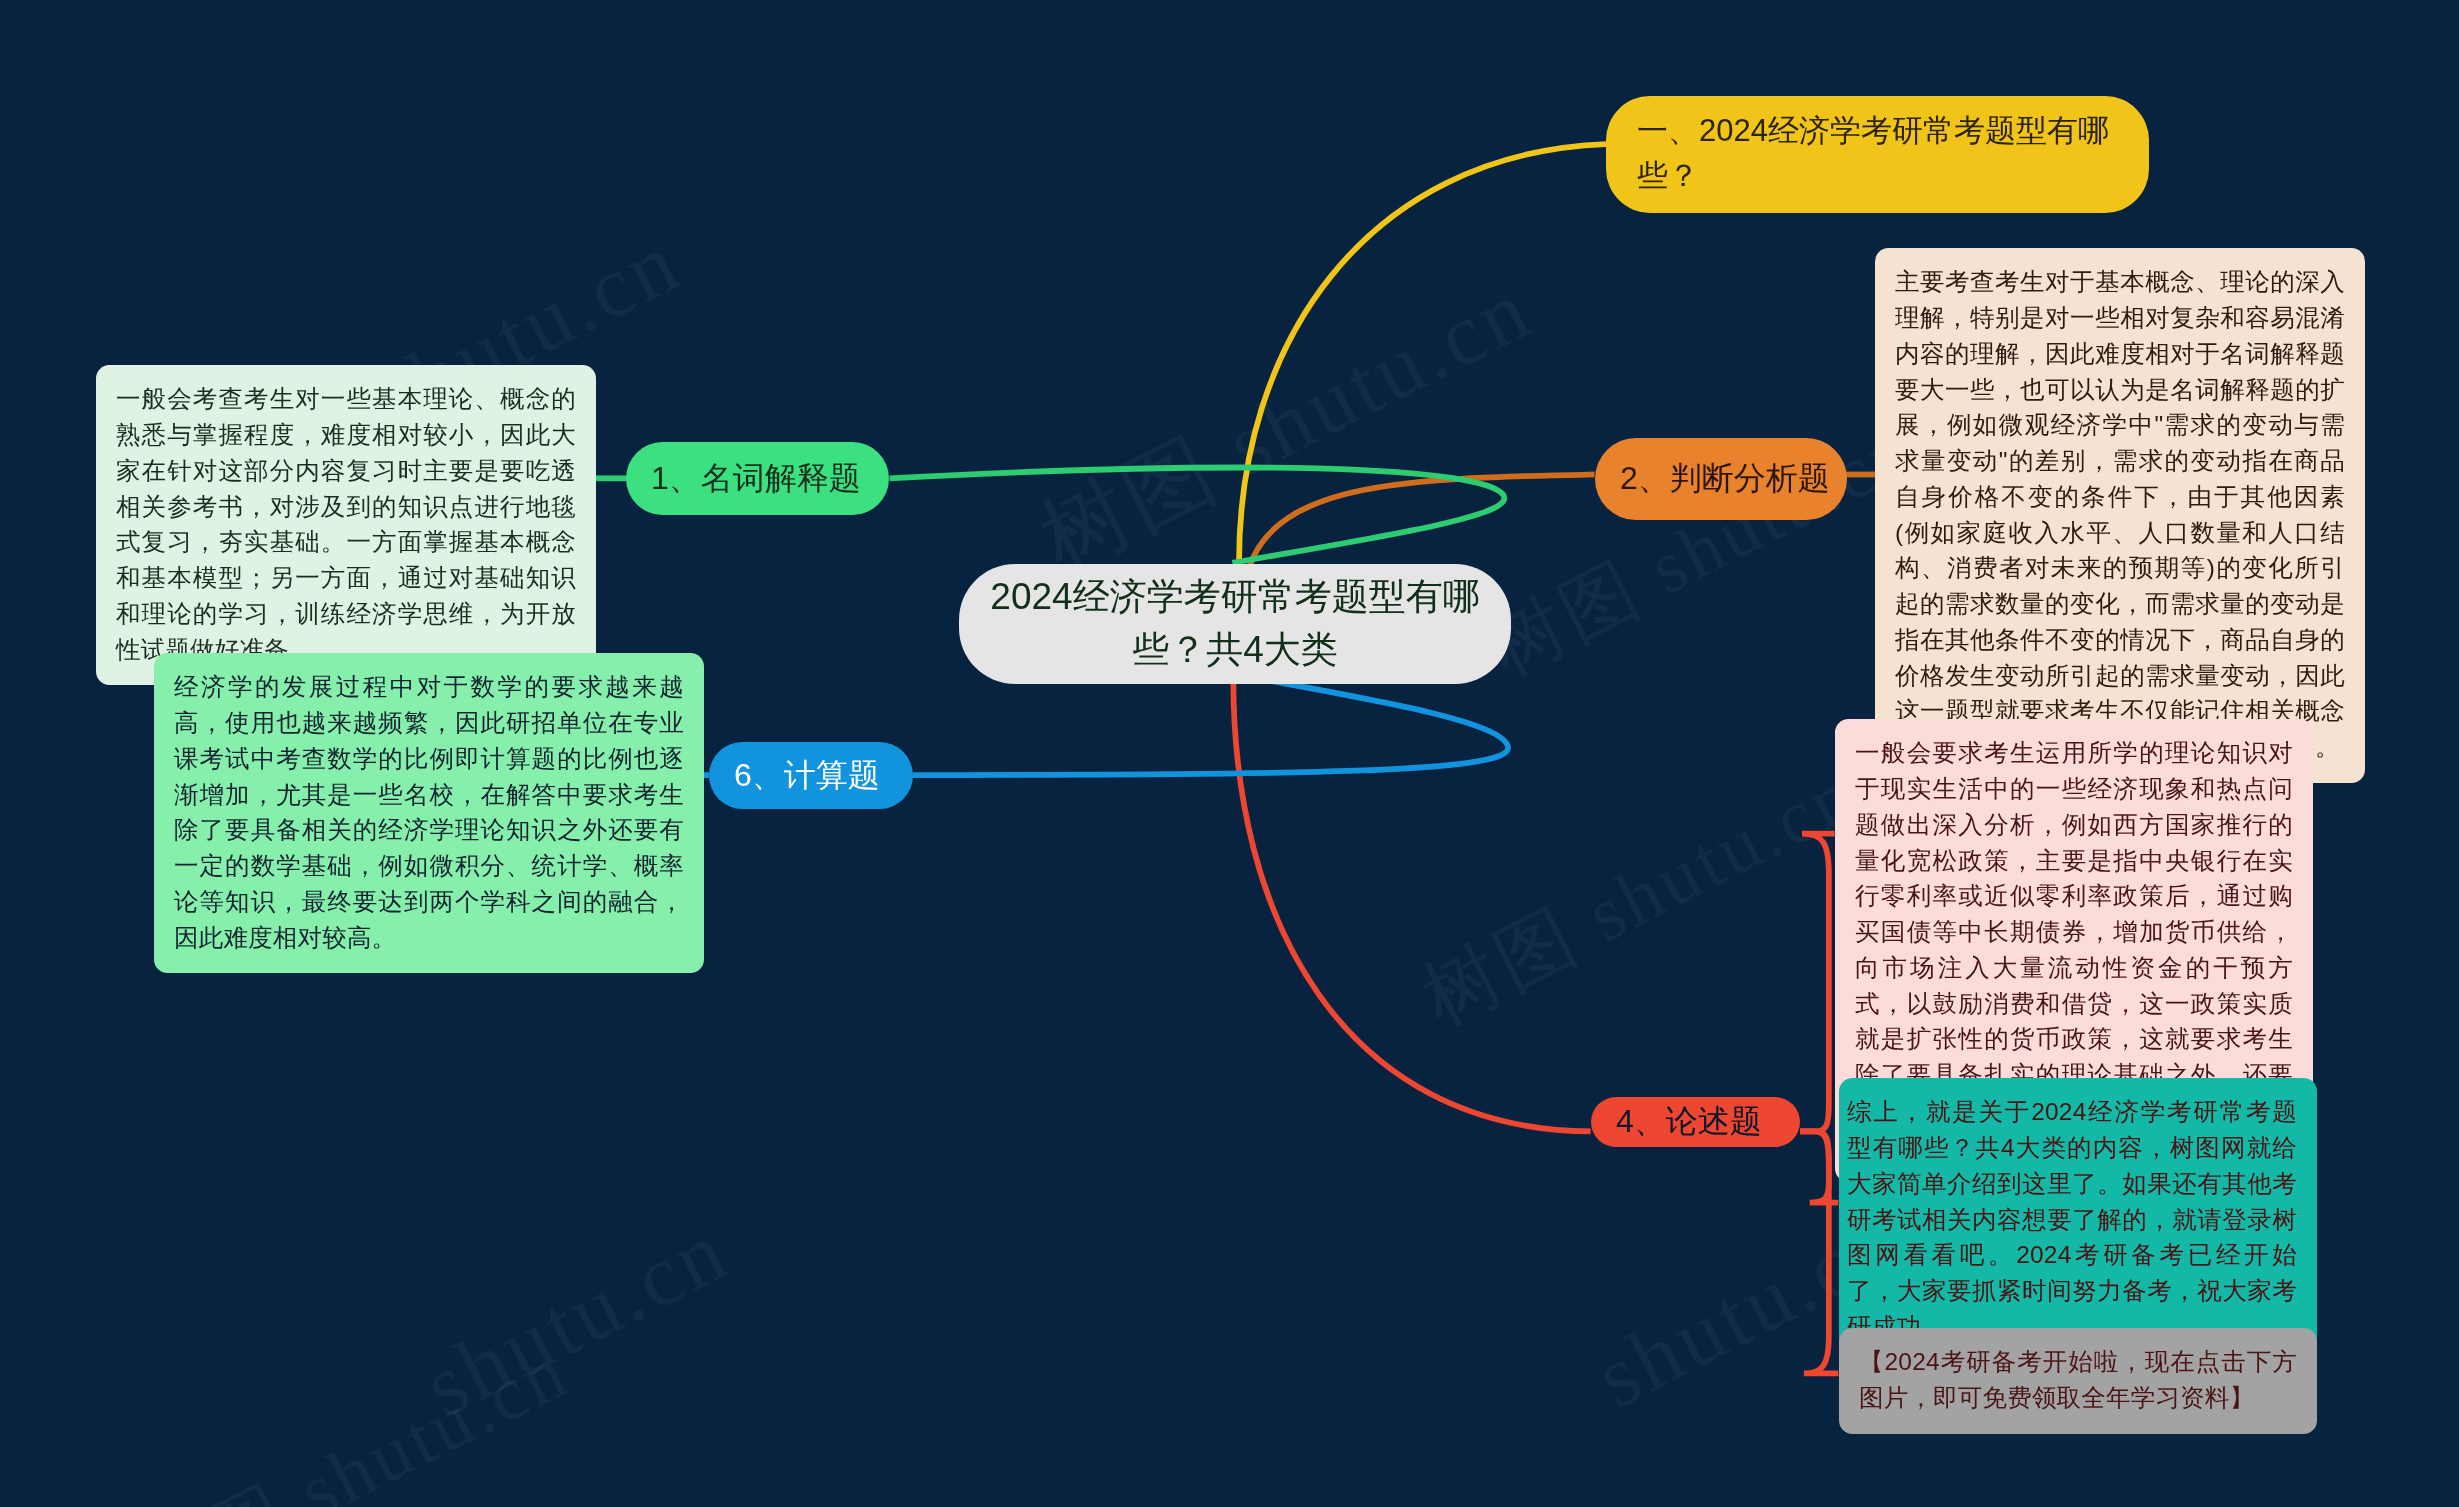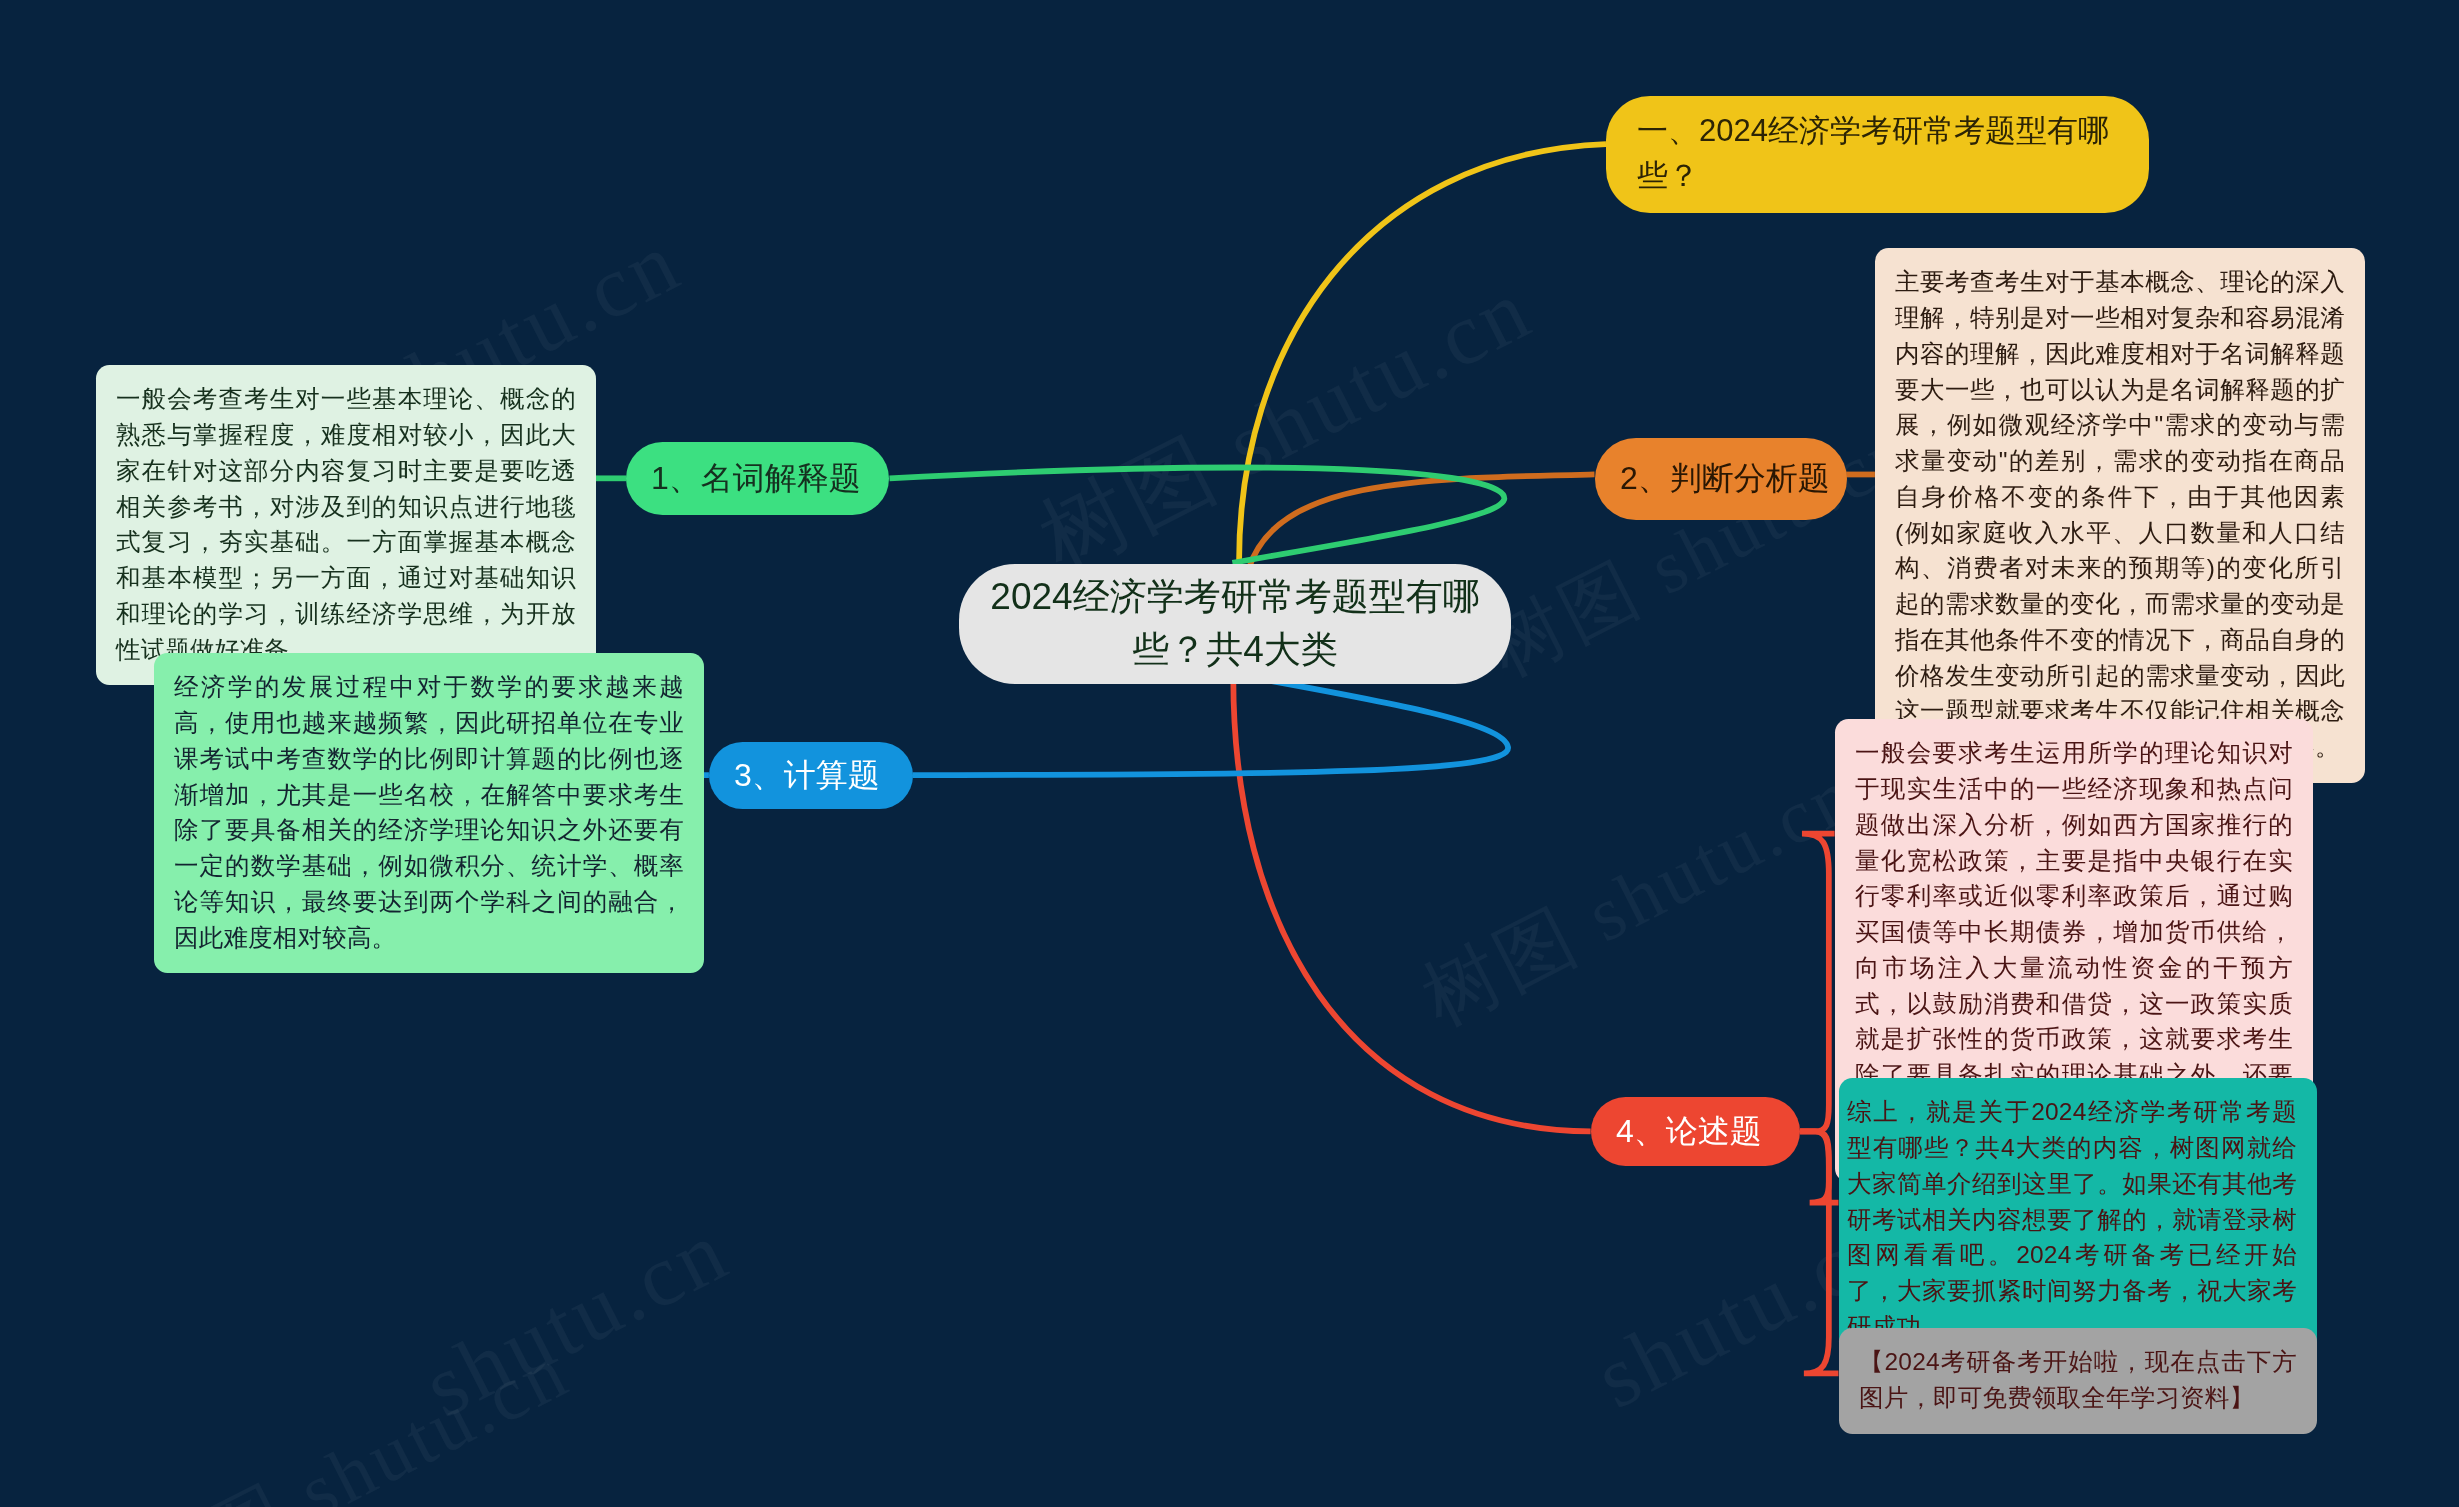--- a/index.html
+++ b/index.html
@@ -114,23 +114,23 @@
     top: 742px;
     width: 204px;
     height: 67px;
     background: #1293dd;
     color: #ffffff;
   }
   .node-red {
     left: 1591px;
     top: 1097px;
     width: 209px;
-    height: 69px;
+    height: 50px;
     background: #ed4631;
-    color: #ffffff;
+    color: #0f172a;
   }
 
   
   .card {
     position: absolute;
     box-sizing: border-box;
     border-radius: 13.4px;
     padding: 16.3px 20px 18px 20px;
     font-size: 24.5px;
     line-height: 1.46;
@@ -228,21 +228,21 @@
 
   <div class="node node-branch node-green">
     <span>1、名词解释题</span>
   </div>
 
   <div class="node node-branch node-orange">
     <span>2、判断分析题</span>
   </div>
 
   <div class="node node-branch node-blue">
-    <span>3、计算题</span>
+    <span>6、计算题</span>
   </div>
 
   <div class="node node-branch node-red">
     <span>4、论述题</span>
   </div>
 
   <div class="card card-mint">一般会考查考生对一些基本理论、概念的熟悉与掌握程度，难度相对较小，因此大家在针对这部分内容复习时主要是要吃透相关参考书，对涉及到的知识点进行地毯式复习，夯实基础。一方面掌握基本概念和基本模型；另一方面，通过对基础知识和理论的学习，训练经济学思维，为开放性试题做好准备。</div>
   <div class="card card-peach">主要考查考生对于基本概念、理论的深入理解，特别是对一些相对复杂和容易混淆内容的理解，因此难度相对于名词解释题要大一些，也可以认为是名词解释题的扩展，例如微观经济学中"需求的变动与需求量变动"的差别，需求的变动指在商品自身价格不变的条件下，由于其他因素(例如家庭收入水平、人口数量和人口结构、消费者对未来的预期等)的变化所引起的需求数量的变化，而需求量的变动是指在其他条件不变的情况下，商品自身的价格发生变动所引起的需求量变动，因此这一题型就要求考生不仅能记住相关概念和模型，还要真正理解和掌握实质内容。</div>
   <div class="card card-sky">经济学的发展过程中对于数学的要求越来越高，使用也越来越频繁，因此研招单位在专业课考试中考查数学的比例即计算题的比例也逐渐增加，尤其是一些名校，在解答中要求考生除了要具备相关的经济学理论知识之外还要有一定的数学基础，例如微积分、统计学、概率论等知识，最终要达到两个学科之间的融合，因此难度相对较高。</div>
   <div class="card card-pink1">一般会要求考生运用所学的理论知识对于现实生活中的一些经济现象和热点问题做出深入分析，例如西方国家推行的量化宽松政策，主要是指中央银行在实行零利率或近似零利率政策后，通过购买国债等中长期债券，增加货币供给，向市场注入大量流动性资金的干预方式，以鼓励消费和借贷，这一政策实质就是扩张性的货币政策，这就要求考生除了要具备扎实的理论基础之外，还要密切关注现实经济生活，以做到学以致用。</div>

